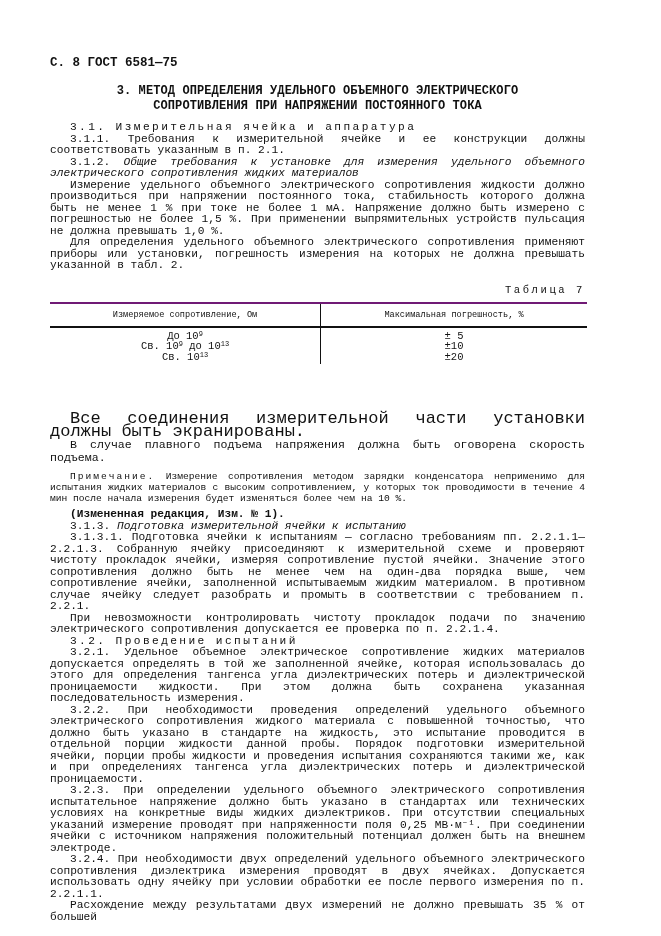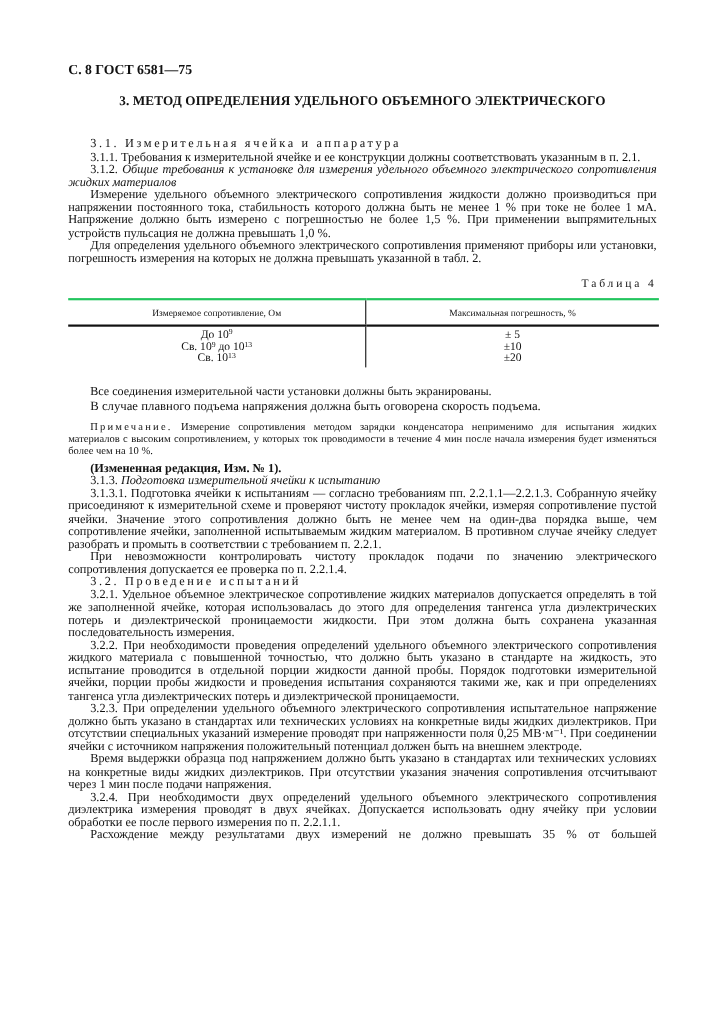--- a/index.html
+++ b/index.html
@@ -1,53 +1,54 @@
 <!DOCTYPE html>
 <html><head>
 <meta charset="utf-8">
 <style>
   html, body { margin: 0; padding: 0; background: #ffffff; }
   body { width: 661px; height: 936px; position: relative; overflow: hidden;
          font-family: "Liberation Serif", "DejaVu Serif", serif; color: #111; }
-  .page { position: absolute; left: 62px; top: 56px; width: 535px; }
+  .page { position: absolute; left: 50px; top: 56px; width: 535px; font-family: Liberation Mono, monospace; }
   .running-head { font-weight: bold; font-size: 12.5px; line-height: 14px; margin: 0; }
   .section-title { font-weight: bold; font-size: 12px; line-height: 15px; text-align: center;
-                   margin: 14px 0 27px 0; letter-spacing: 0.1px; }
+                   margin: 14px 0 8px 0; letter-spacing: 0.1px; }
   p { margin: 0; font-size: 11.2px; line-height: 11.5px; text-align: justify; }
   .ind { text-indent: 20px; }
   .spaced { letter-spacing: 2.4px; }
   .it { font-style: italic; }
   .tbl-caption { text-align: right; font-size: 10.5px; letter-spacing: 2.6px; margin: 12px 0 6px 0; line-height: 12px; }
   table { width: 537px; border-collapse: collapse; margin-left: 0; }
-  th { border-top: 2px solid #22c55e; border-bottom: 2px solid #111; font-weight: normal;
+  th { border-top: 2px solid #701a75; border-bottom: 2px solid #111; font-weight: normal;
        font-size: 8.6px; height: 22px; padding: 0; }
   td { font-size: 10.5px; line-height: 10.5px; text-align: center; padding: 3px 0 2px 0; vertical-align: top; }
   .c1 { width: 270px; border-right: 1px solid #111; }
   sup { font-size: 7px; vertical-align: 3px; line-height: 0; }
   .note { font-size: 9.6px; line-height: 11px; }
   .bold { font-weight: bold; }
   .gap-s { height: 16px; }
 </style>
 </head>
 <body>
 
 <div class="page">
   <p class="running-head">С. 8 ГОСТ 6581—75</p>
 
   <div class="section-title">
     <div>3. МЕТОД ОПРЕДЕЛЕНИЯ УДЕЛЬНОГО ОБЪЕМНОГО ЭЛЕКТРИЧЕСКОГО</div>
+    <div>СОПРОТИВЛЕНИЯ ПРИ НАПРЯЖЕНИИ ПОСТОЯННОГО ТОКА</div>
   </div>
 
   <p class="ind spaced">3.1. Измерительная ячейка и аппаратура</p>
   <p class="ind">3.1.1. Требования к измерительной ячейке и ее конструкции должны соответствовать указанным в п. 2.1.</p>
   <p class="ind"><span>3.1.2. </span><span class="it">Общие требования к установке для измерения удельного объемного электрического сопротивления жидких материалов</span></p>
   <p class="ind">Измерение удельного объемного электрического сопротивления жидкости должно производиться при напряжении постоянного тока, стабильность которого должна быть не менее 1 % при токе не более 1 мА. Напряжение должно быть измерено с погрешностью не более 1,5 %. При применении выпрямительных устройств пульсация не должна превышать 1,0 %.</p>
   <p class="ind">Для определения удельного объемного электрического сопротивления применяют приборы или установки, погрешность измерения на которых не должна превышать указанной в табл. 2.</p>
 
-  <div class="tbl-caption">Таблица 4</div>
+  <div class="tbl-caption">Таблица 7</div>
 
   <table>
     <thead>
       <tr>
         <th class="c1">Измеряемое сопротивление, Ом</th>
         <th>Максимальная погрешность, %</th>
       </tr>
     </thead>
     <tbody>
       <tr>
@@ -60,27 +61,26 @@
           <div>± 5</div>
           <div>±10</div>
           <div>±20</div>
         </td>
       </tr>
     </tbody>
   </table>
 
   <div class="gap-s"></div>
 
-  <p class="ind" style="font-size:11px;line-height:13px;">Все соединения измерительной части установки должны быть экранированы.</p>
+  <p class="ind" style="font-size:17px;line-height:13px;margin-top:32px;">Все соединения измерительной части установки должны быть экранированы.</p>
   <p class="ind" style="font-size:11.6px;line-height:13px;margin-bottom:7px;">В случае плавного подъема напряжения должна быть оговорена скорость подъема.</p>
   <p class="ind note"><span class="spaced" style="letter-spacing:2px;">Примечание.</span><span> Измерение сопротивления методом зарядки конденсатора неприменимо для испытания жидких материалов с высоким сопротивлением, у которых ток проводимости в течение 4 мин после начала измерения будет изменяться более чем на 10 %.</span></p>
   <p class="ind bold" style="margin-top:5px;">(Измененная редакция, Изм. № 1).</p>
   <p class="ind"><span>3.1.3. </span><span class="it">Подготовка измерительной ячейки к испытанию</span></p>
   <p class="ind">3.1.3.1. Подготовка ячейки к испытаниям — согласно требованиям пп. 2.2.1.1—2.2.1.3. Собранную ячейку присоединяют к измерительной схеме и проверяют чистоту прокладок ячейки, измеряя сопротивление пустой ячейки. Значение этого сопротивления должно быть не менее чем на один-два порядка выше, чем сопротивление ячейки, заполненной испытываемым жидким материалом. В противном случае ячейку следует разобрать и промыть в соответствии с требованием п. 2.2.1.</p>
   <p class="ind">При невозможности контролировать чистоту прокладок подачи по значению электрического сопротивления допускается ее проверка по п. 2.2.1.4.</p>
   <p class="ind spaced">3.2. Проведение испытаний</p>
   <p class="ind">3.2.1. Удельное объемное электрическое сопротивление жидких материалов допускается определять в той же заполненной ячейке, которая использовалась до этого для определения тангенса угла диэлектрических потерь и диэлектрической проницаемости жидкости. При этом должна быть сохранена указанная последовательность измерения.</p>
   <p class="ind">3.2.2. При необходимости проведения определений удельного объемного электрического сопротивления жидкого материала с повышенной точностью, что должно быть указано в стандарте на жидкость, это испытание проводится в отдельной порции жидкости данной пробы. Порядок подготовки измерительной ячейки, порции пробы жидкости и проведения испытания сохраняются такими же, как и при определениях тангенса угла диэлектрических потерь и диэлектрической проницаемости.</p>
   <p class="ind">3.2.3. При определении удельного объемного электрического сопротивления испытательное напряжение должно быть указано в стандартах или технических условиях на конкретные виды жидких диэлектриков. При отсутствии специальных указаний измерение проводят при напряженности поля 0,25 МВ·м⁻¹. При соединении ячейки с источником напряжения положительный потенциал должен быть на внешнем электроде.</p>
-  <p class="ind">Время выдержки образца под напряжением должно быть указано в стандартах или технических условиях на конкретные виды жидких диэлектриков. При отсутствии указания значения сопротивления отсчитывают через 1 мин после подачи напряжения.</p>
   <p class="ind">3.2.4. При необходимости двух определений удельного объемного электрического сопротивления диэлектрика измерения проводят в двух ячейках. Допускается использовать одну ячейку при условии обработки ее после первого измерения по п. 2.2.1.1.</p>
   <p class="ind" style="text-align:justify;text-align-last:justify;">Расхождение между результатами двух измерений не должно превышать 35 % от большей</p>
 </div>
 
 </body></html>

